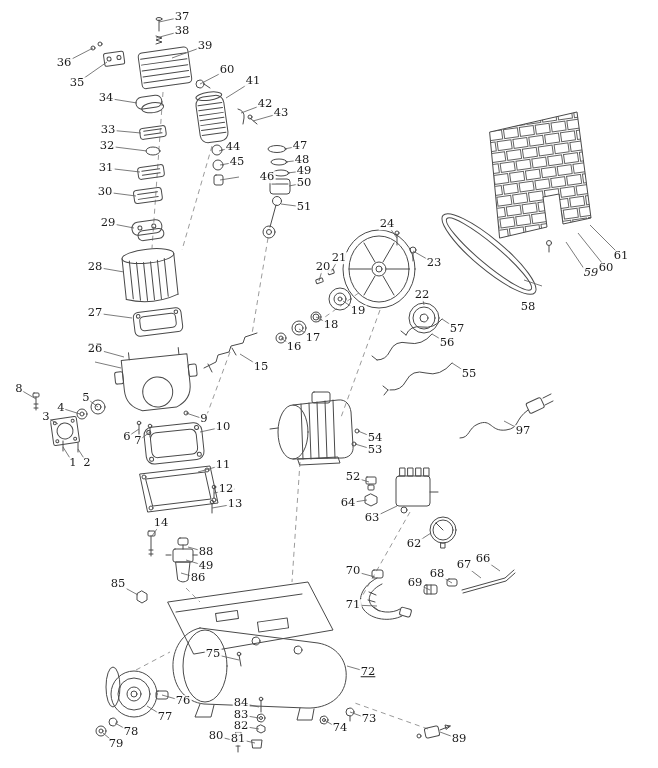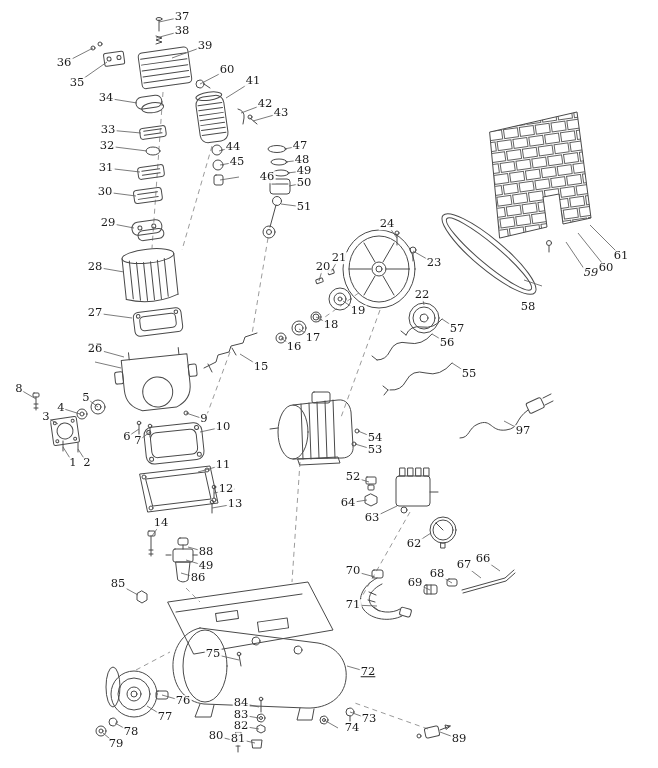--- a/index.html
+++ b/index.html
@@ -536,21 +536,21 @@
       <span class="part-label" style="left: 348px; top: 503px; color: rgb(28, 28, 28);">64</span>
       <span class="part-label" style="left: 523px; top: 431px; color: rgb(28, 28, 28);">97</span>
       <span class="part-label" style="left: 483px; top: 559px; color: rgb(28, 28, 28);">66</span>
       <span class="part-label" style="left: 464px; top: 565px; color: rgb(28, 28, 28);">67</span>
       <span class="part-label" style="left: 437px; top: 574px; color: rgb(28, 28, 28);">68</span>
       <span class="part-label" style="left: 415px; top: 583px; color: rgb(28, 28, 28);">69</span>
       <span class="part-label" style="left: 353px; top: 571px; color: rgb(28, 28, 28);">70</span>
       <span class="part-label" style="left: 353px; top: 605px; color: rgb(28, 28, 28);">71</span>
       <span class="part-label" style="left: 368px; top: 672px; color: rgb(28, 28, 28); text-decoration: underline;">72</span>
       <span class="part-label" style="left: 369px; top: 719px; color: rgb(28, 28, 28);">73</span>
-      <span class="part-label" style="left: 352px; top: 728px; color: rgb(28, 28, 28);">74</span>
+      <span class="part-label" style="left: 340px; top: 728px; color: rgb(28, 28, 28);">74</span>
       <span class="part-label" style="left: 213px; top: 654px; color: rgb(28, 28, 28);">75</span>
       <span class="part-label" style="left: 183px; top: 701px; color: rgb(28, 28, 28);">76</span>
       <span class="part-label" style="left: 165px; top: 717px; color: rgb(28, 28, 28);">77</span>
       <span class="part-label" style="left: 131px; top: 732px; color: rgb(28, 28, 28);">78</span>
       <span class="part-label" style="left: 116px; top: 744px; color: rgb(28, 28, 28);">79</span>
       <span class="part-label" style="left: 216px; top: 736px; color: rgb(28, 28, 28);">80</span>
       <span class="part-label" style="left: 238px; top: 739px; color: rgb(28, 28, 28);">81</span>
       <span class="part-label" style="left: 241px; top: 726px; color: rgb(28, 28, 28);">82</span>
       <span class="part-label" style="left: 241px; top: 715px; color: rgb(28, 28, 28);">83</span>
       <span class="part-label" style="left: 241px; top: 703px; color: rgb(28, 28, 28);">84</span>

